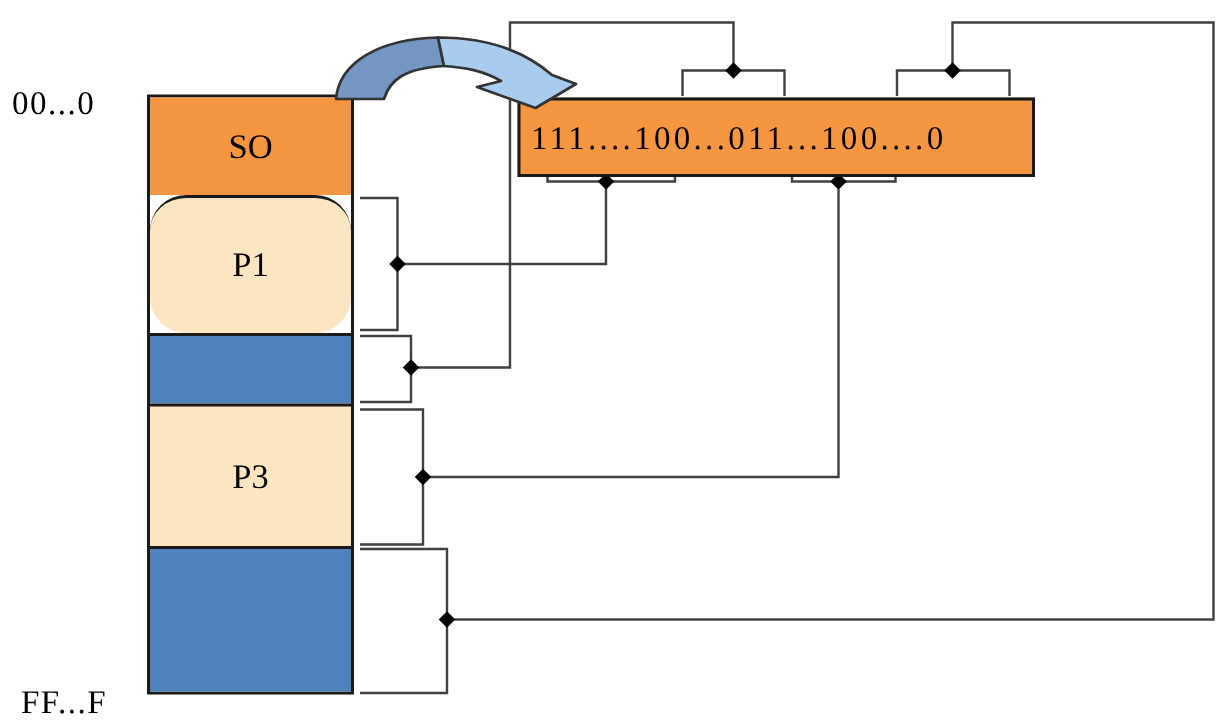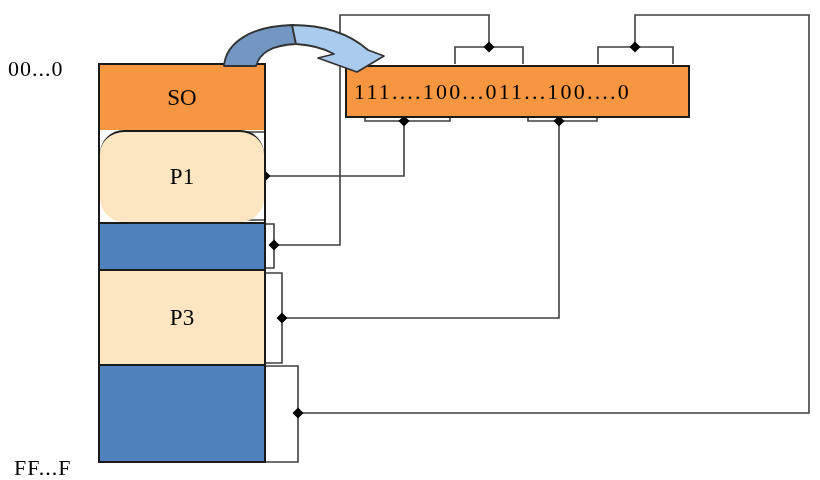--- a/index.html
+++ b/index.html
@@ -8,21 +8,21 @@
     background:var(--background,#fff);
     font-family:Liberation Serif, serif;
     color:#000;
     padding-left:12px;
   }
   .layer{position:absolute;left:0;top:0;width:820px;height:480px;pointer-events:none;}
   .addr{position:absolute;font-size:22px;letter-spacing:1px;white-space:nowrap;}
   .addr-top{left:8px;top:56px;}
   .addr-bottom{left:14px;top:455px;}
   .memcol{
-    position:absolute;left:98px;top:63px;width:168px;height:400px;
+    position:absolute;left:98px;top:63px;width:138px;height:400px;
     box-sizing:border-box;border:2px solid var(--border,#1a1a1a);
     display:flex;flex-direction:column;
   }
   .seg{
     box-sizing:border-box;display:flex;align-items:center;justify-content:center;
     font-size:23px;border-top:2px solid var(--border,#1a1a1a);
   }
   .seg:first-child{border-top:none;}
   .seg-os  {background:var(--os_fill,#F79640);  flex:0 0 65px;}
   .seg-p1  {background:var(--process_fill,#FCE6C2);flex:0 0 92px;border-radius:24px;}

